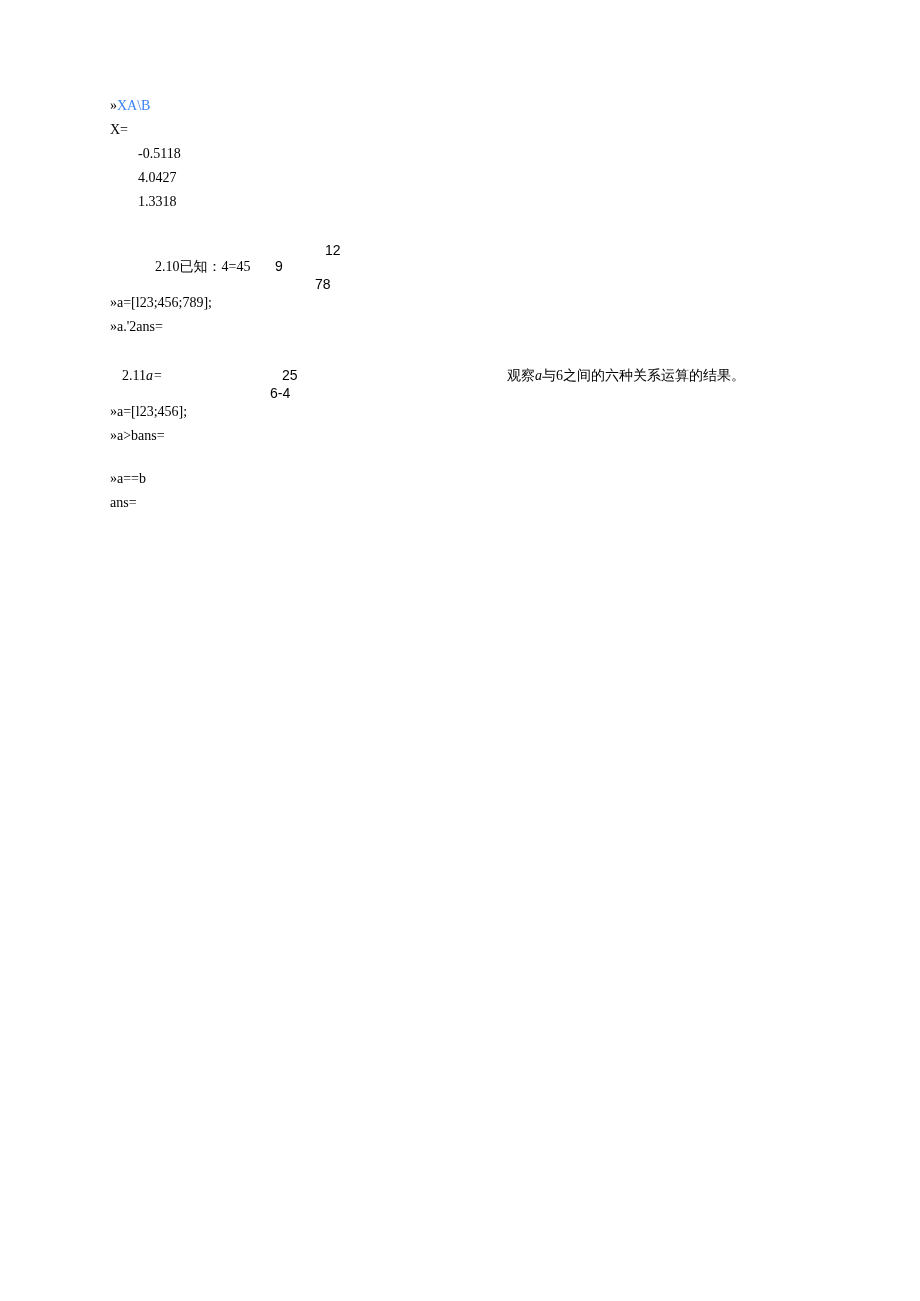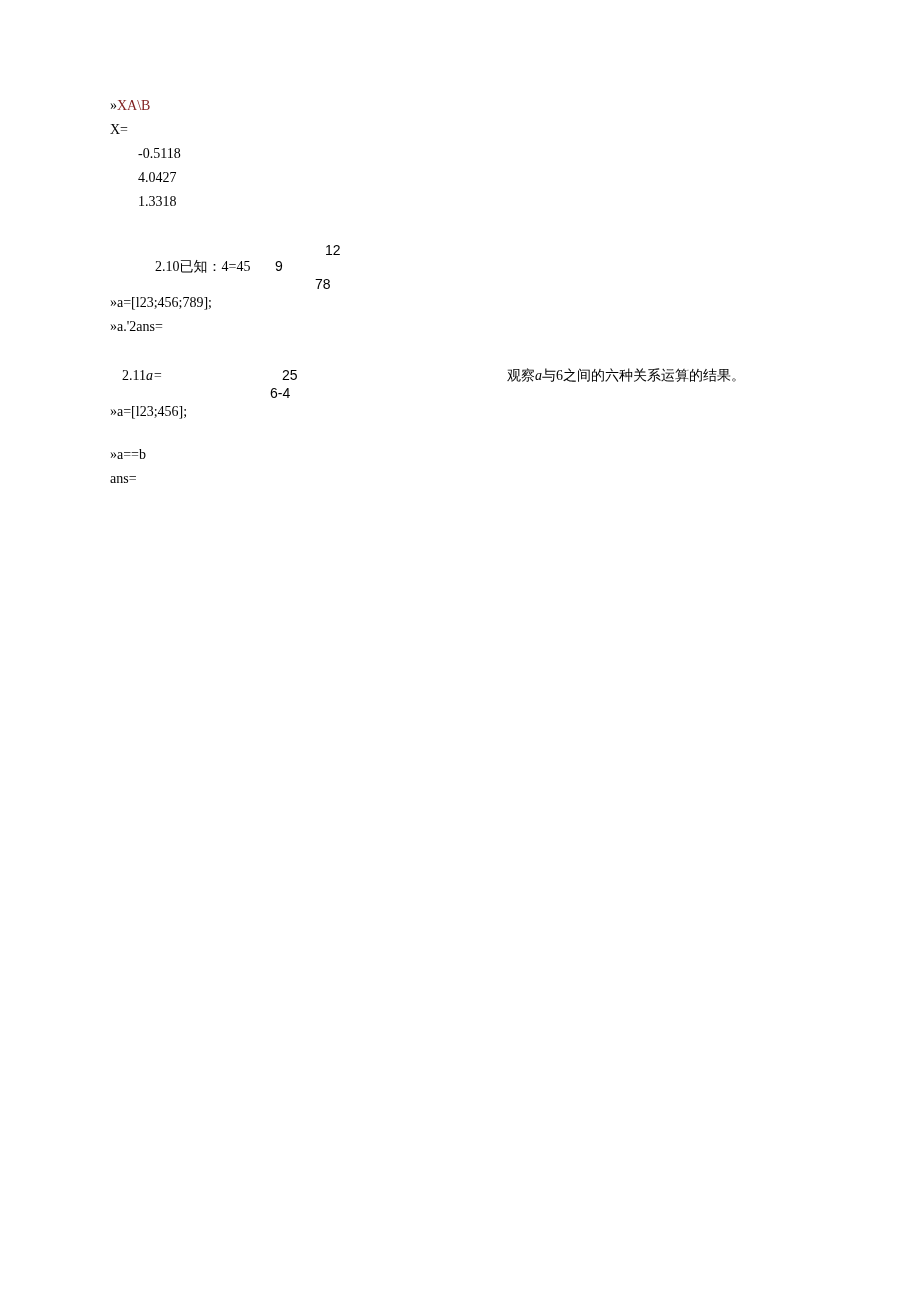--- a/index.html
+++ b/index.html
@@ -11,21 +11,21 @@
       width: 920px;
       height: 1301px;
       background: #ffffff;
       font-family: "Times New Roman", "SimSun", serif;
       font-size: 14px;
       color: #000000;
       padding: 95px 110px 0 110px;
       position: relative;
     }
     .red {
-      color: #7f1d1d;
+      color: #3b82f6;
     }
     .line {
       margin-bottom: 3px;
       line-height: 1.5;
     }
     .indent1 {
       padding-left: 28px;
     }
     .sans {
       font-family: "Arial", "Microsoft YaHei", sans-serif;
@@ -130,15 +130,16 @@
     <div class="c2 sans">25</div>
     <div>
       <span>观察</span><span class="italic">a</span><span>与6之间的六种关系运算的结果。</span>
     </div>
   </div>
   <div class="row-211-b">
     <div class="c1"></div>
     <div class="sans">6-4</div>
   </div>
   <div class="line">»a=[l23;456];</div>
+  <div class="line">»a&gt;bans=</div>
   <div class="line" style="margin-top:22px">»a==b</div>
   <div class="line">ans=</div>
 </div>
 
 </body></html>

